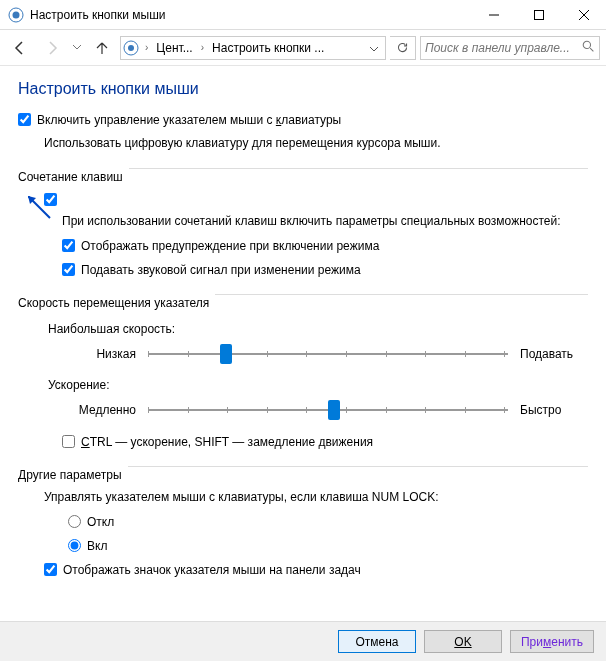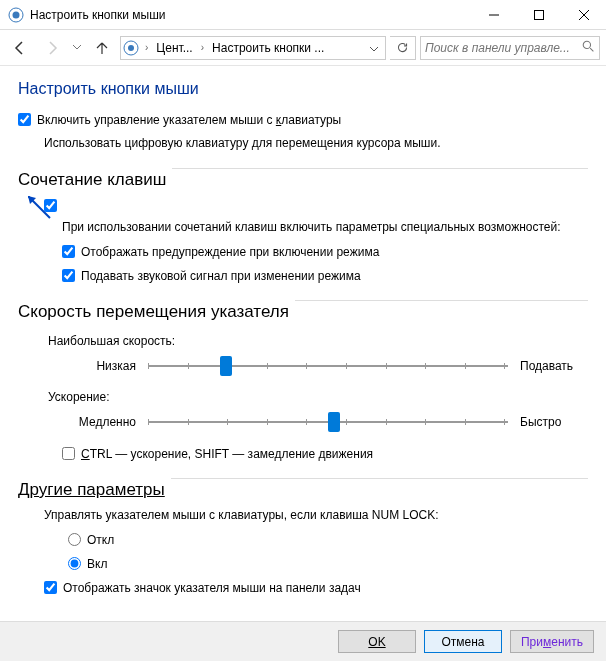--- a/index.html
+++ b/index.html
@@ -27,21 +27,21 @@
   .content { padding: 14px 18px 0 18px; height: calc(661px - 30px - 36px - 40px); overflow: hidden; position: relative;}
   .page-title { color: #003399; font-size: 16px; font-weight: normal; margin-bottom: 14px; }
   
   .row { display: flex; align-items: flex-start; margin-bottom: 8px; }
   .chk, .rad { width: 13px; height: 13px; margin-right: 6px; margin-top: 1px; flex-shrink:0;}
   .row label, .row .txt { font-size: 12px; line-height: 16px; }
   .indent-1 { padding-left: 26px; }
   .indent-2 { padding-left: 44px; }
   .indent-3 { padding-left: 50px; }
   
-  .group-label { font-size: 17px; margin: 10px 0 8px 0; position: relative; }
+  .group-label { font-size: 12px; margin: 10px 0 8px 0; position: relative; }
   .group-line { height:1px; background:#ddd; flex:1; margin-left:6px; margin-top:8px;}
   .group-header { display:flex; align-items:flex-start;}
   
   .slider-row { display:flex; align-items:center; margin: 6px 0 12px 0; padding-left: 50px;}
   .slider-row .lbl-left { width:80px; text-align:right; padding-right:12px; font-size:12px;}
   .slider-row .lbl-right { width:80px; padding-left:12px; font-size:12px;}
   .slider-track { flex:1; height: 24px; position:relative; display:flex; align-items:center;}
   .slider-track .track-line { height:2px; background:#999; width:100%; position:absolute; top:11px;}
   .slider-track .tick { width:1px; height:6px; background:#999; position:absolute; top:9px;}
   .slider-track .thumb { width:12px; height:20px; background:#007ad9; position:absolute; top:2px; border-radius:2px;}
@@ -206,40 +206,40 @@
         <div class="tick" style="left:99%"></div>
       <div class="thumb" style="left:50%"></div>
     </div>
     <div class="lbl-right">Быстро</div>
   </div>
   <div class="row indent-2">
     <input type="checkbox" class="chk" style="">
     <label><u>C</u>TRL — ускорение, SHIFT — замедление движения</label>
   </div>
 
-  <div class="group-header" style="margin-top:6px;text-decoration:underline;">
+  <div class="group-header" style="margin-top:6px;">
     <span class="group-label">Другие параметры</span>
     <div class="group-line"></div>
   </div>
   <div class="desc indent-1">Управлять указателем мыши с клавиатуры, если клавиша NUM LOCK:</div>
   <div class="row indent-3">
     <input type="radio" class="rad" name="nl" style="">
     <label>Откл</label>
   </div>
   <div class="row indent-3">
     <input type="radio" class="rad" name="nl" checked="" style="">
     <label>Вкл</label>
   </div>
   <div class="row indent-1">
     <input type="checkbox" class="chk" checked="" style="">
     <label>Отображать значок указателя мыши на панели задач</label>
   </div>
 </div>
 
 <div class="footer">
+  <div class="btn default">Отмена</div>
   <div class="btn">
       <span><u>OK</u></span>
     </div>
-  <div class="btn default">Отмена</div>
   <div class="btn disabled">
       <span>При<u>м</u>енить</span>
     </div>
 </div>
 
 </body></html>

